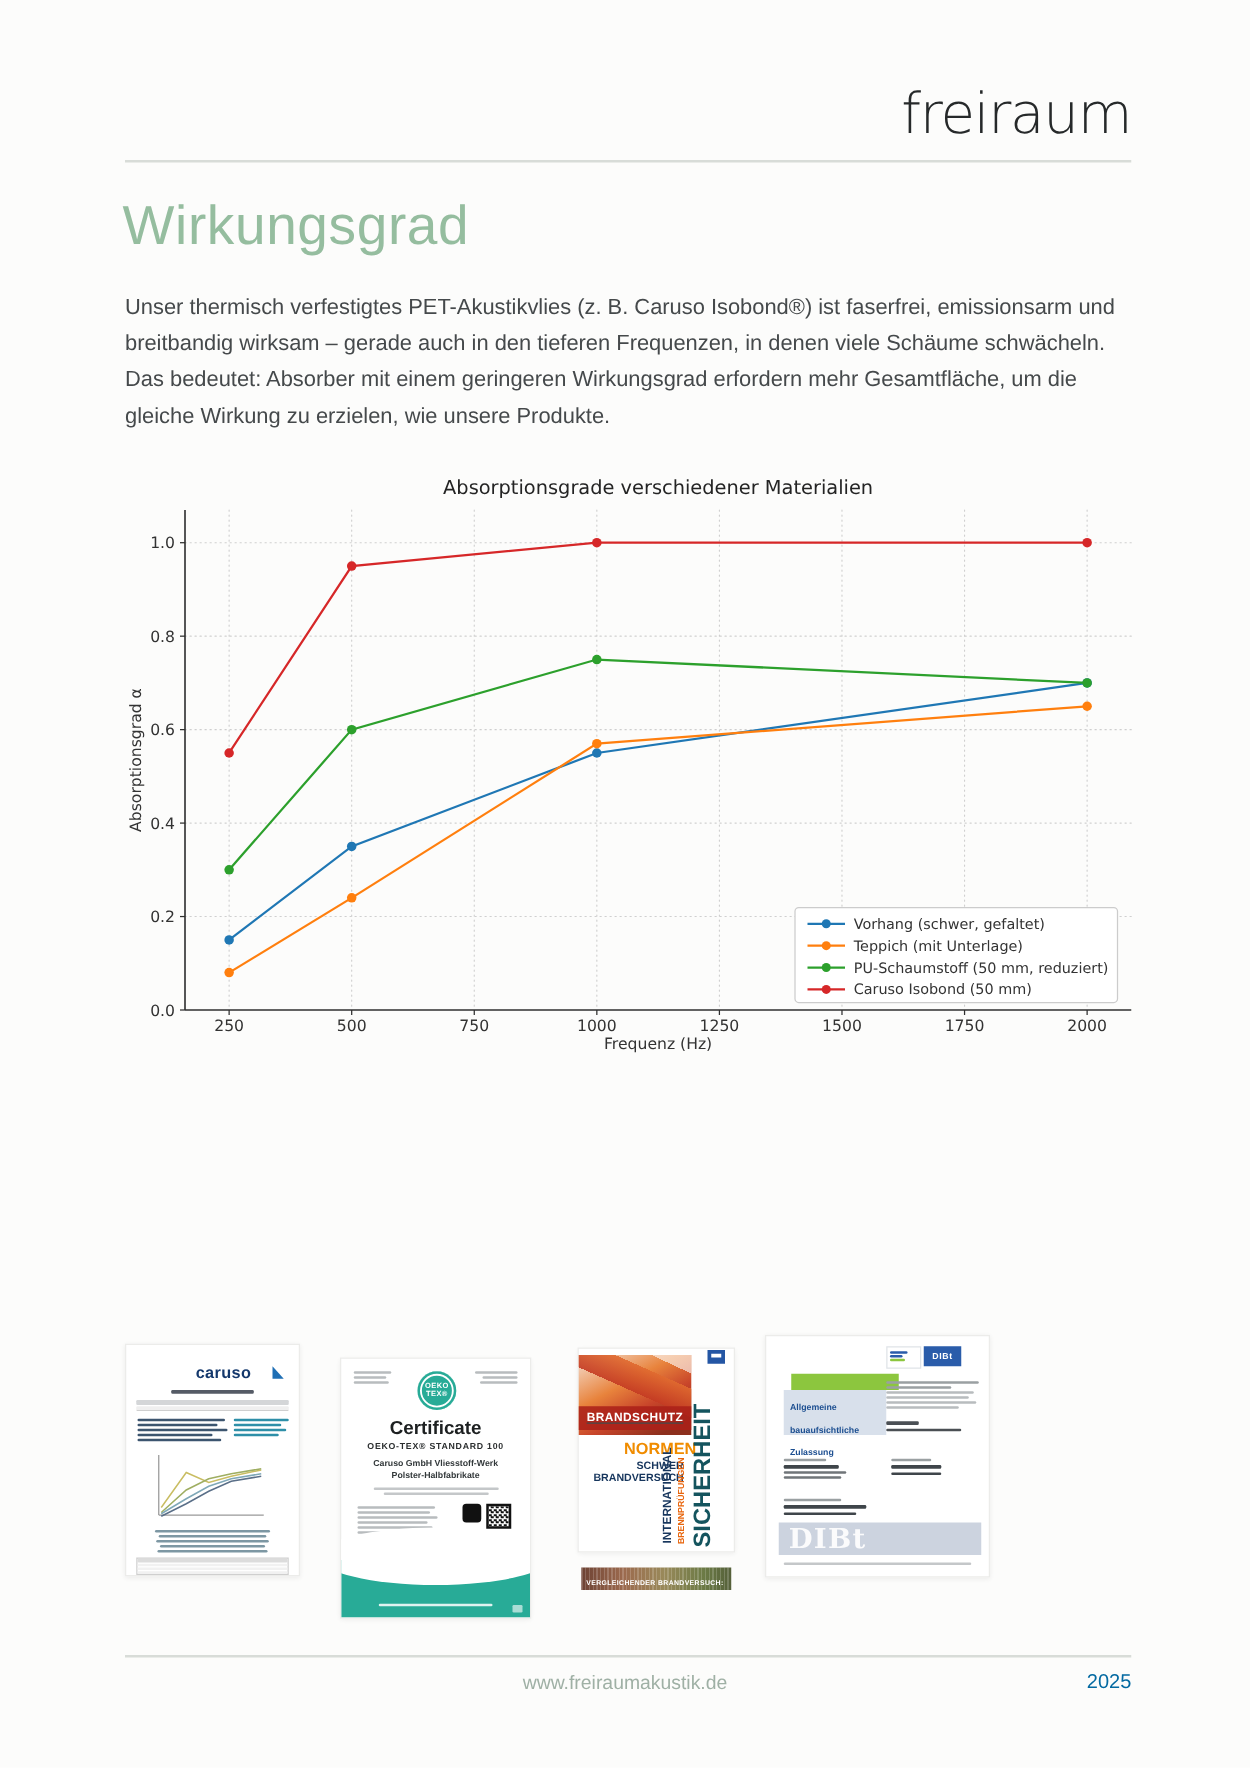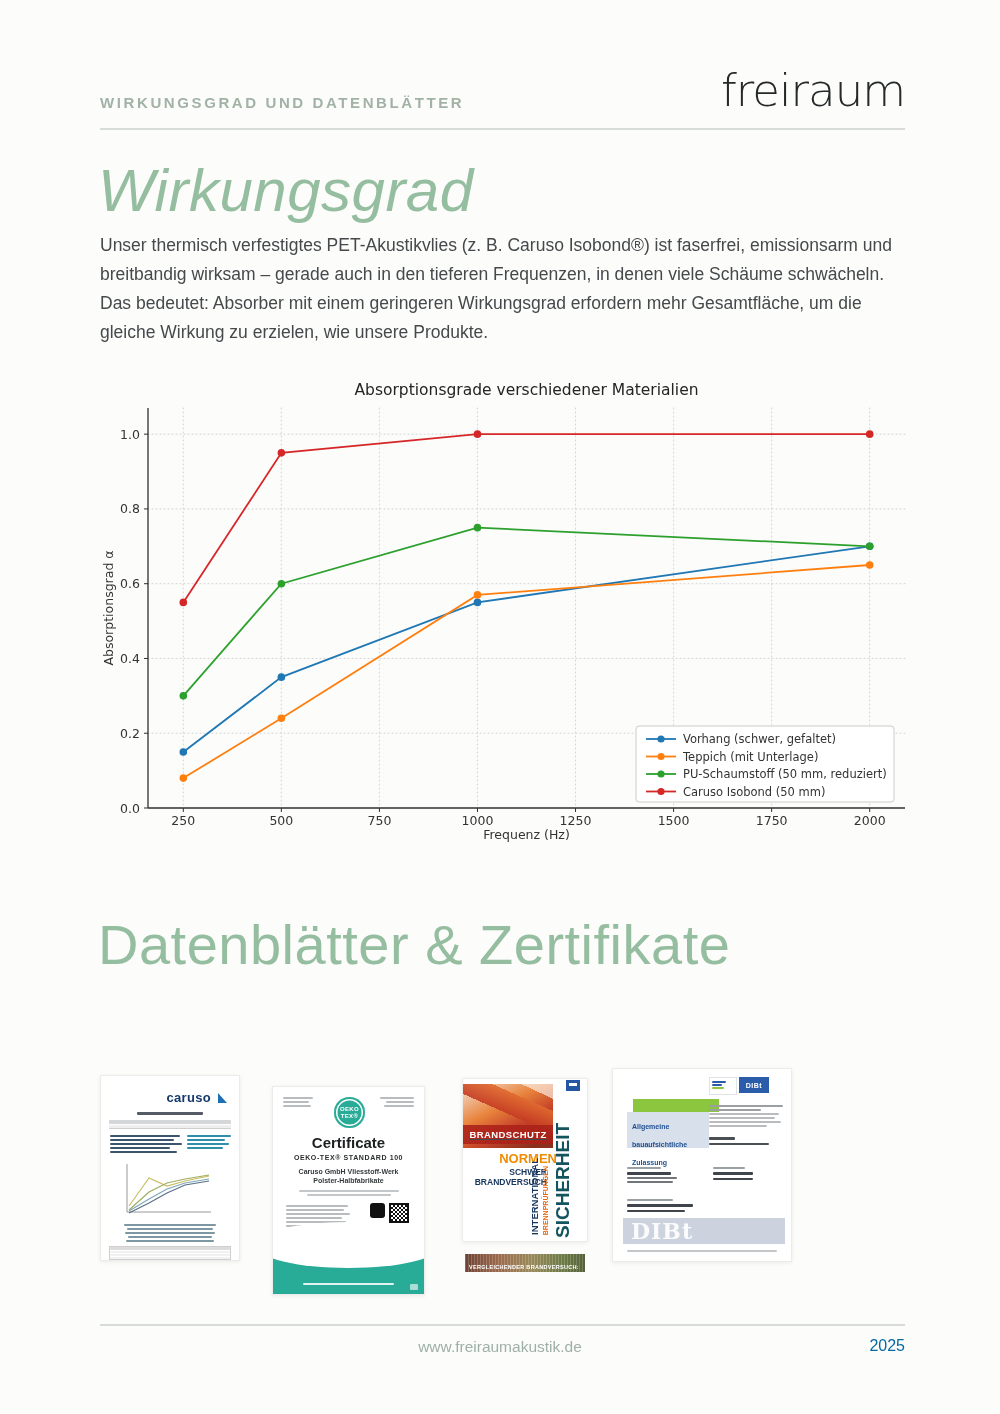--- a/index.html
+++ b/index.html
@@ -9,38 +9,38 @@
   
   .eyebrow{position:absolute;left:100px;top:94px;font-size:15px;letter-spacing:2.6px;
            color:#a2b2a5;font-weight:600;}
   .logo{position:absolute;right:95px;top:64px;font-size:45px;font-weight:300;color:#26292a;
         font-family:"DejaVu Sans",sans-serif;letter-spacing:-1px;}
   .rule{position:absolute;left:100px;right:95px;height:2px;background:#d8dcd8;}
   .rule.top{top:128px;}
   .rule.bottom{top:1324px;}
   
   .h-big{position:absolute;left:98px;margin:0;font-weight:400;color:#95bd9f;letter-spacing:.5px;}
-  #h1{top:156px;font-size:60px;font-style:italic;}
+  #h1{top:156px;font-size:44px;}
   #h2{top:912px;font-size:56px;}
   .para{position:absolute;left:100px;width:810px;font-size:17.5px;line-height:29px;color:#45494b;margin:0;}
   #p1{top:231px;}
   #p2{top:997px;}
   
   #chart{position:absolute;left:100px;top:378px;width:820px;height:467px;}
   
   .certs{position:absolute;left:100px;top:1062px;width:810px;height:212px;}
   .thumb{position:absolute;background:#fff;border:1px solid #ececea;
          box-shadow:0 1px 4px rgba(0,0,0,.07);box-sizing:border-box;overflow:hidden;}
   .bar{border-radius:1px;}
   .skel{display:flex;flex-direction:column;}
   .skel.center{align-items:center;}
   .skel.right{align-items:flex-end;}
   
   #t1{left:0;top:13px;width:140px;height:186px;}
-  .caruso-logo{position:absolute;right:12px;top:14px;display:flex;align-items:center;gap:7px;justify-content:space-between;}
+  .caruso-logo{position:absolute;right:12px;top:14px;display:flex;align-items:center;gap:17px;justify-content:space-between;}
   .caruso-word{font-size:13px;font-weight:700;color:#14386c;letter-spacing:.3px;}
   .sail{width:0;height:0;border-left:9px solid #1f6fb5;border-top:10px solid transparent;}
   
   #t2{left:172px;top:0;width:153px;height:209px;margin-top:24px;}
   .badge{position:absolute;left:61px;top:10px;width:31px;height:31px;border-radius:50%;
          background:#28ab97;display:flex;flex-direction:column;align-items:center;justify-content:center;
          box-shadow:inset 0 0 0 2px #28ab97, inset 0 0 0 3.5px #fff;}
   .badge span{color:#fff;font-size:6px;font-weight:700;line-height:7px;letter-spacing:.3px;}
   .cert-title{position:absolute;left:0;right:0;top:47px;text-align:center;font-size:15px;
               font-weight:700;color:#1d2021;}
@@ -98,21 +98,20 @@
                   font-family:"DejaVu Serif",serif;}
   
   .footer-url{position:absolute;left:0;right:0;top:1338px;text-align:center;font-size:15.5px;color:#9fb0a5;}
   .footer-year{position:absolute;right:95px;top:1337px;font-size:16px;color:#0369a1;}
 </style>
 </head>
 <body>
 
 <div class="page">
 
-  <div class="eyebrow">WIRKUNGSGRAD UND DATENBLÄTTER</div>
   <div class="logo">freiraum</div>
   <div class="rule top"></div>
 
   <h1 class="h-big" id="h1">Wirkungsgrad</h1>
   <p class="para" id="p1">Unser thermisch verfestigtes PET-Akustikvlies (z. B. Caruso Isobond®) ist faserfrei, emissionsarm und breitbandig wirksam – gerade auch in den tieferen Frequenzen, in denen viele Schäume schwächeln. Das bedeutet: Absorber mit einem geringeren Wirkungsgrad erfordern mehr Gesamtfläche, um die gleiche Wirkung zu erzielen, wie unsere Produkte.</p>
 
   <div id="chart"><svg width="820" height="467" viewBox="0 0 820 467" style="font-family: &quot;DejaVu Sans&quot;, sans-serif;">
         <line x1="48" y1="355.23364485981307" x2="805" y2="355.23364485981307" stroke="#cfcfcf" stroke-width="0.9" stroke-dasharray="1,3" stroke-linecap="round"></line>
         <line x1="48" y1="280.46728971962614" x2="805" y2="280.46728971962614" stroke="#cfcfcf" stroke-width="0.9" stroke-dasharray="1,3" stroke-linecap="round"></line>
         <line x1="48" y1="205.70093457943926" x2="805" y2="205.70093457943926" stroke="#cfcfcf" stroke-width="0.9" stroke-dasharray="1,3" stroke-linecap="round"></line>
@@ -187,21 +186,20 @@
         <circle cx="561" cy="378.5" r="3.6" fill="#ff7f0e"></circle>
         <text x="583" y="382.5" font-size="11.5" text-anchor="start" fill="#333">Teppich (mit Unterlage)</text>
         <line x1="546" y1="396" x2="576" y2="396" stroke="#2ca02c" stroke-width="1.8"></line>
         <circle cx="561" cy="396" r="3.6" fill="#2ca02c"></circle>
         <text x="583" y="400" font-size="11.5" text-anchor="start" fill="#333">PU-Schaumstoff (50 mm, reduziert)</text>
         <line x1="546" y1="413.5" x2="576" y2="413.5" stroke="#d62728" stroke-width="1.8"></line>
         <circle cx="561" cy="413.5" r="3.6" fill="#d62728"></circle>
         <text x="583" y="417.5" font-size="11.5" text-anchor="start" fill="#333">Caruso Isobond (50 mm)</text>
       </svg></div>
 
-  <h1 class="h-big" id="h2">Datenblätter &amp; Zertifikate</h1>
 
   <div class="certs">
 
     <div class="thumb" id="t1">
       <div class="caruso-logo">
         <span class="caruso-word">caruso</span>
         <span class="sail"></span>
       </div>
       <div class="skel center skel-done" style="position:absolute;left:0;right:0;top:36px;">
           <div class="bar" style="width: 66px; height: 3px; background: rgb(85, 91, 102); margin-top: 0px;"></div>

